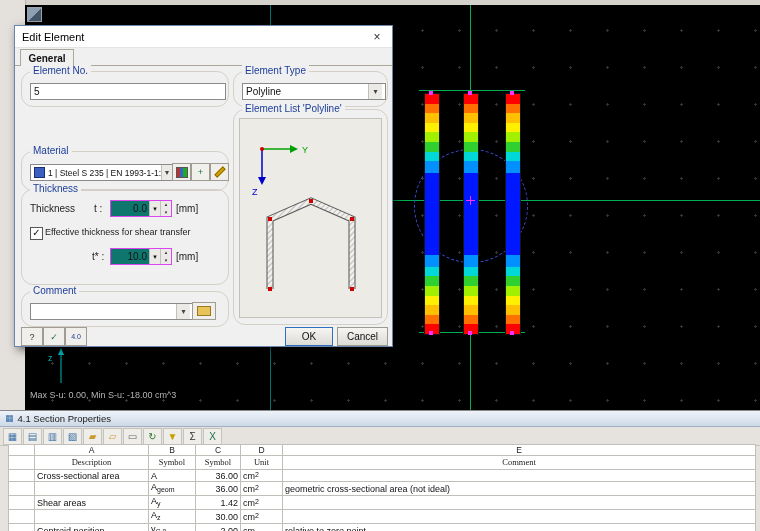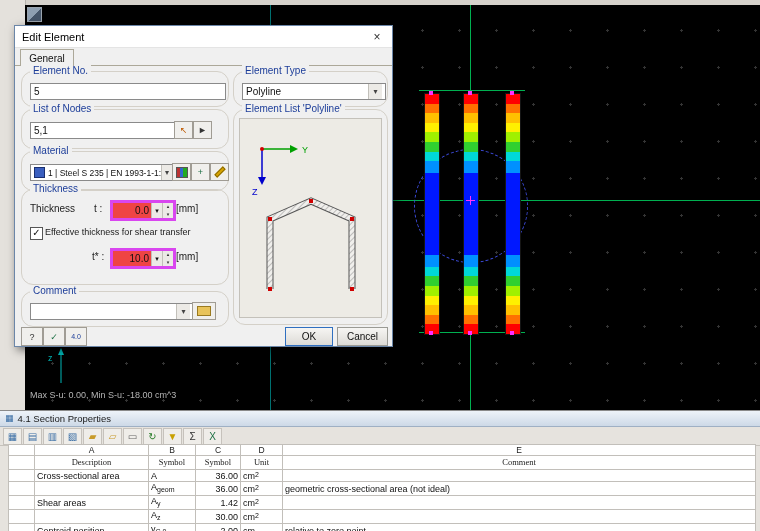--- a/index.html
+++ b/index.html
@@ -30,29 +30,29 @@
   .cross:before{content:"";position:absolute;left:4px;top:0;width:1px;height:9px;background:#ff30ff;}
   .cross:after{content:"";position:absolute;left:0;top:4px;width:9px;height:1px;background:#ff30ff;}
   .status{position:absolute;left:5px;top:385px;color:#b4b4b4;font-size:9px;}
   .viewcube{position:absolute;left:2px;top:2px;width:13px;height:13px;border:1px solid #9aa4ae;background:linear-gradient(135deg,#8fa0b2 50%,#46566a 50%);}
 
   
   .dialog{position:absolute;left:14px;top:25px;width:377px;height:320px;background:#f0f0f0;border:1px solid #6b86a8;box-shadow:3px 3px 9px rgba(0,0,0,.55);z-index:20;}
   .dlg-title{position:absolute;left:0;top:0;right:0;height:21px;background:#ffffff;display:flex;align-items:center;border-bottom:1px solid #e4e4e4;}
   .dlg-title-text{padding-left:7px;font-size:11px;color:#000;}
   .dlg-close{margin-left:auto;width:30px;text-align:center;font-size:12px;color:#333;cursor:default;}
-  .dlg-tabs{position:absolute;left:0;top:21px;right:0;height:18px;}
+  .dlg-tabs{position:absolute;left:0;top:21px;right:0;height:18px;font-weight:bold;}
   .tab{position:absolute;left:5px;top:2px;width:52px;height:16px;background:#f0f0f0;border:1px solid #aca899;border-bottom:none;display:flex;align-items:center;justify-content:center;font-size:10px;z-index:2;}
   .dlg-page{position:absolute;left:0;top:39px;right:0;bottom:0;border-top:1px solid #aca899;}
   .grp{position:absolute;border:1px solid #d4d0c8;border-radius:12px;}
   .grp-label{position:absolute;top:-7px;left:8px;background:#f0f0f0;padding:0 3px;font-size:10px;color:#1c3d99;white-space:nowrap;}
   .field{position:absolute;background:#fff;border:1px solid #8a8a8a;height:15px;font-size:10px;display:flex;align-items:center;padding:0 3px;overflow:hidden;white-space:nowrap;}
   .field .arr{margin-left:auto;width:13px;align-self:stretch;display:flex;align-items:center;justify-content:center;font-size:8px;color:#444;background:#eceae6;border-left:1px solid #c2c0ba;}
   .swatch{width:9px;height:9px;background:#3a5fbf;border:1px solid #1a2f6f;margin-right:3px;flex:none;}
-  .spin{position:absolute;height:15px;display:flex;border:3px solid #d946ef;background:#ef4444;font-size:10px;}
+  .spin{position:absolute;height:15px;display:flex;border:1px solid #d946ef;background:#0f766e;font-size:10px;}
   .spin .val{flex:1;text-align:right;padding:0 2px;line-height:15px;}
   .spin .da{width:10px;display:flex;align-items:center;justify-content:center;font-size:7px;background:#eceae6;border-left:1px solid #c2c0ba;}
   .spin .ud{width:10px;display:flex;flex-direction:column;border-left:1px solid #c2c0ba;}
   .spin .ud span{flex:1;font-size:5px;line-height:6px;text-align:center;background:#eceae6;color:#333;}
   .lbl{position:absolute;font-size:10px;color:#222;white-space:nowrap;}
   .cb{position:absolute;width:11px;height:11px;background:#fff;border:1px solid #555;font-size:10px;line-height:10px;text-align:center;color:#111;}
   .sbtn{position:absolute;width:17px;height:16px;background:#f0efec;border:1px solid #a09c94;display:flex;align-items:center;justify-content:center;font-size:9px;color:#333;}
   .books{width:10px;height:9px;background:linear-gradient(to right,#b33 0 3px,#36c 3px 6px,#2a2 6px 9px);border:1px solid #555;}
   .pencil{width:10px;height:2px;background:#d8a400;border:1px solid #8a6a00;transform:rotate(-45deg);}
   .folder{width:12px;height:8px;background:#e8c35a;border:1px solid #9a7a20;}
@@ -138,32 +138,20 @@
       </div>
 
       <div class="grp" style="left:218px;top:5px;width:153px;height:34px">
         <span class="grp-label">Element Type</span>
         <div class="field" style="left:8px;top:11px;width:136px">
           <span>Polyline</span>
           <span class="arr">▾</span>
         </div>
       </div>
 
-      <div class="grp" style="left:6px;top:43px;width:206px;height:38px">
-        <span class="grp-label">List of Nodes</span>
-        <div class="field" style="left:8px;top:12px;width:138px">
-          <span>5,1</span>
-        </div>
-        <div class="sbtn" style="left:152px;top:11px;color:#c05a00">
-          <span>↖</span>
-        </div>
-        <div class="sbtn" style="left:171px;top:11px">
-          <span>►</span>
-        </div>
-      </div>
 
       <div class="grp" style="left:6px;top:85px;width:206px;height:38px">
         <span class="grp-label">Material</span>
         <div class="field" style="left:8px;top:12px;width:138px;font-size:8.5px">
           <span class="swatch"></span>
           <span style="overflow:hidden">1 | Steel S 235 | EN 1993-1-1:2005-05</span>
           <span class="arr">▾</span>
         </div>
         <div class="sbtn" style="left:150px;top:11px">
           <span class="books"></span>

